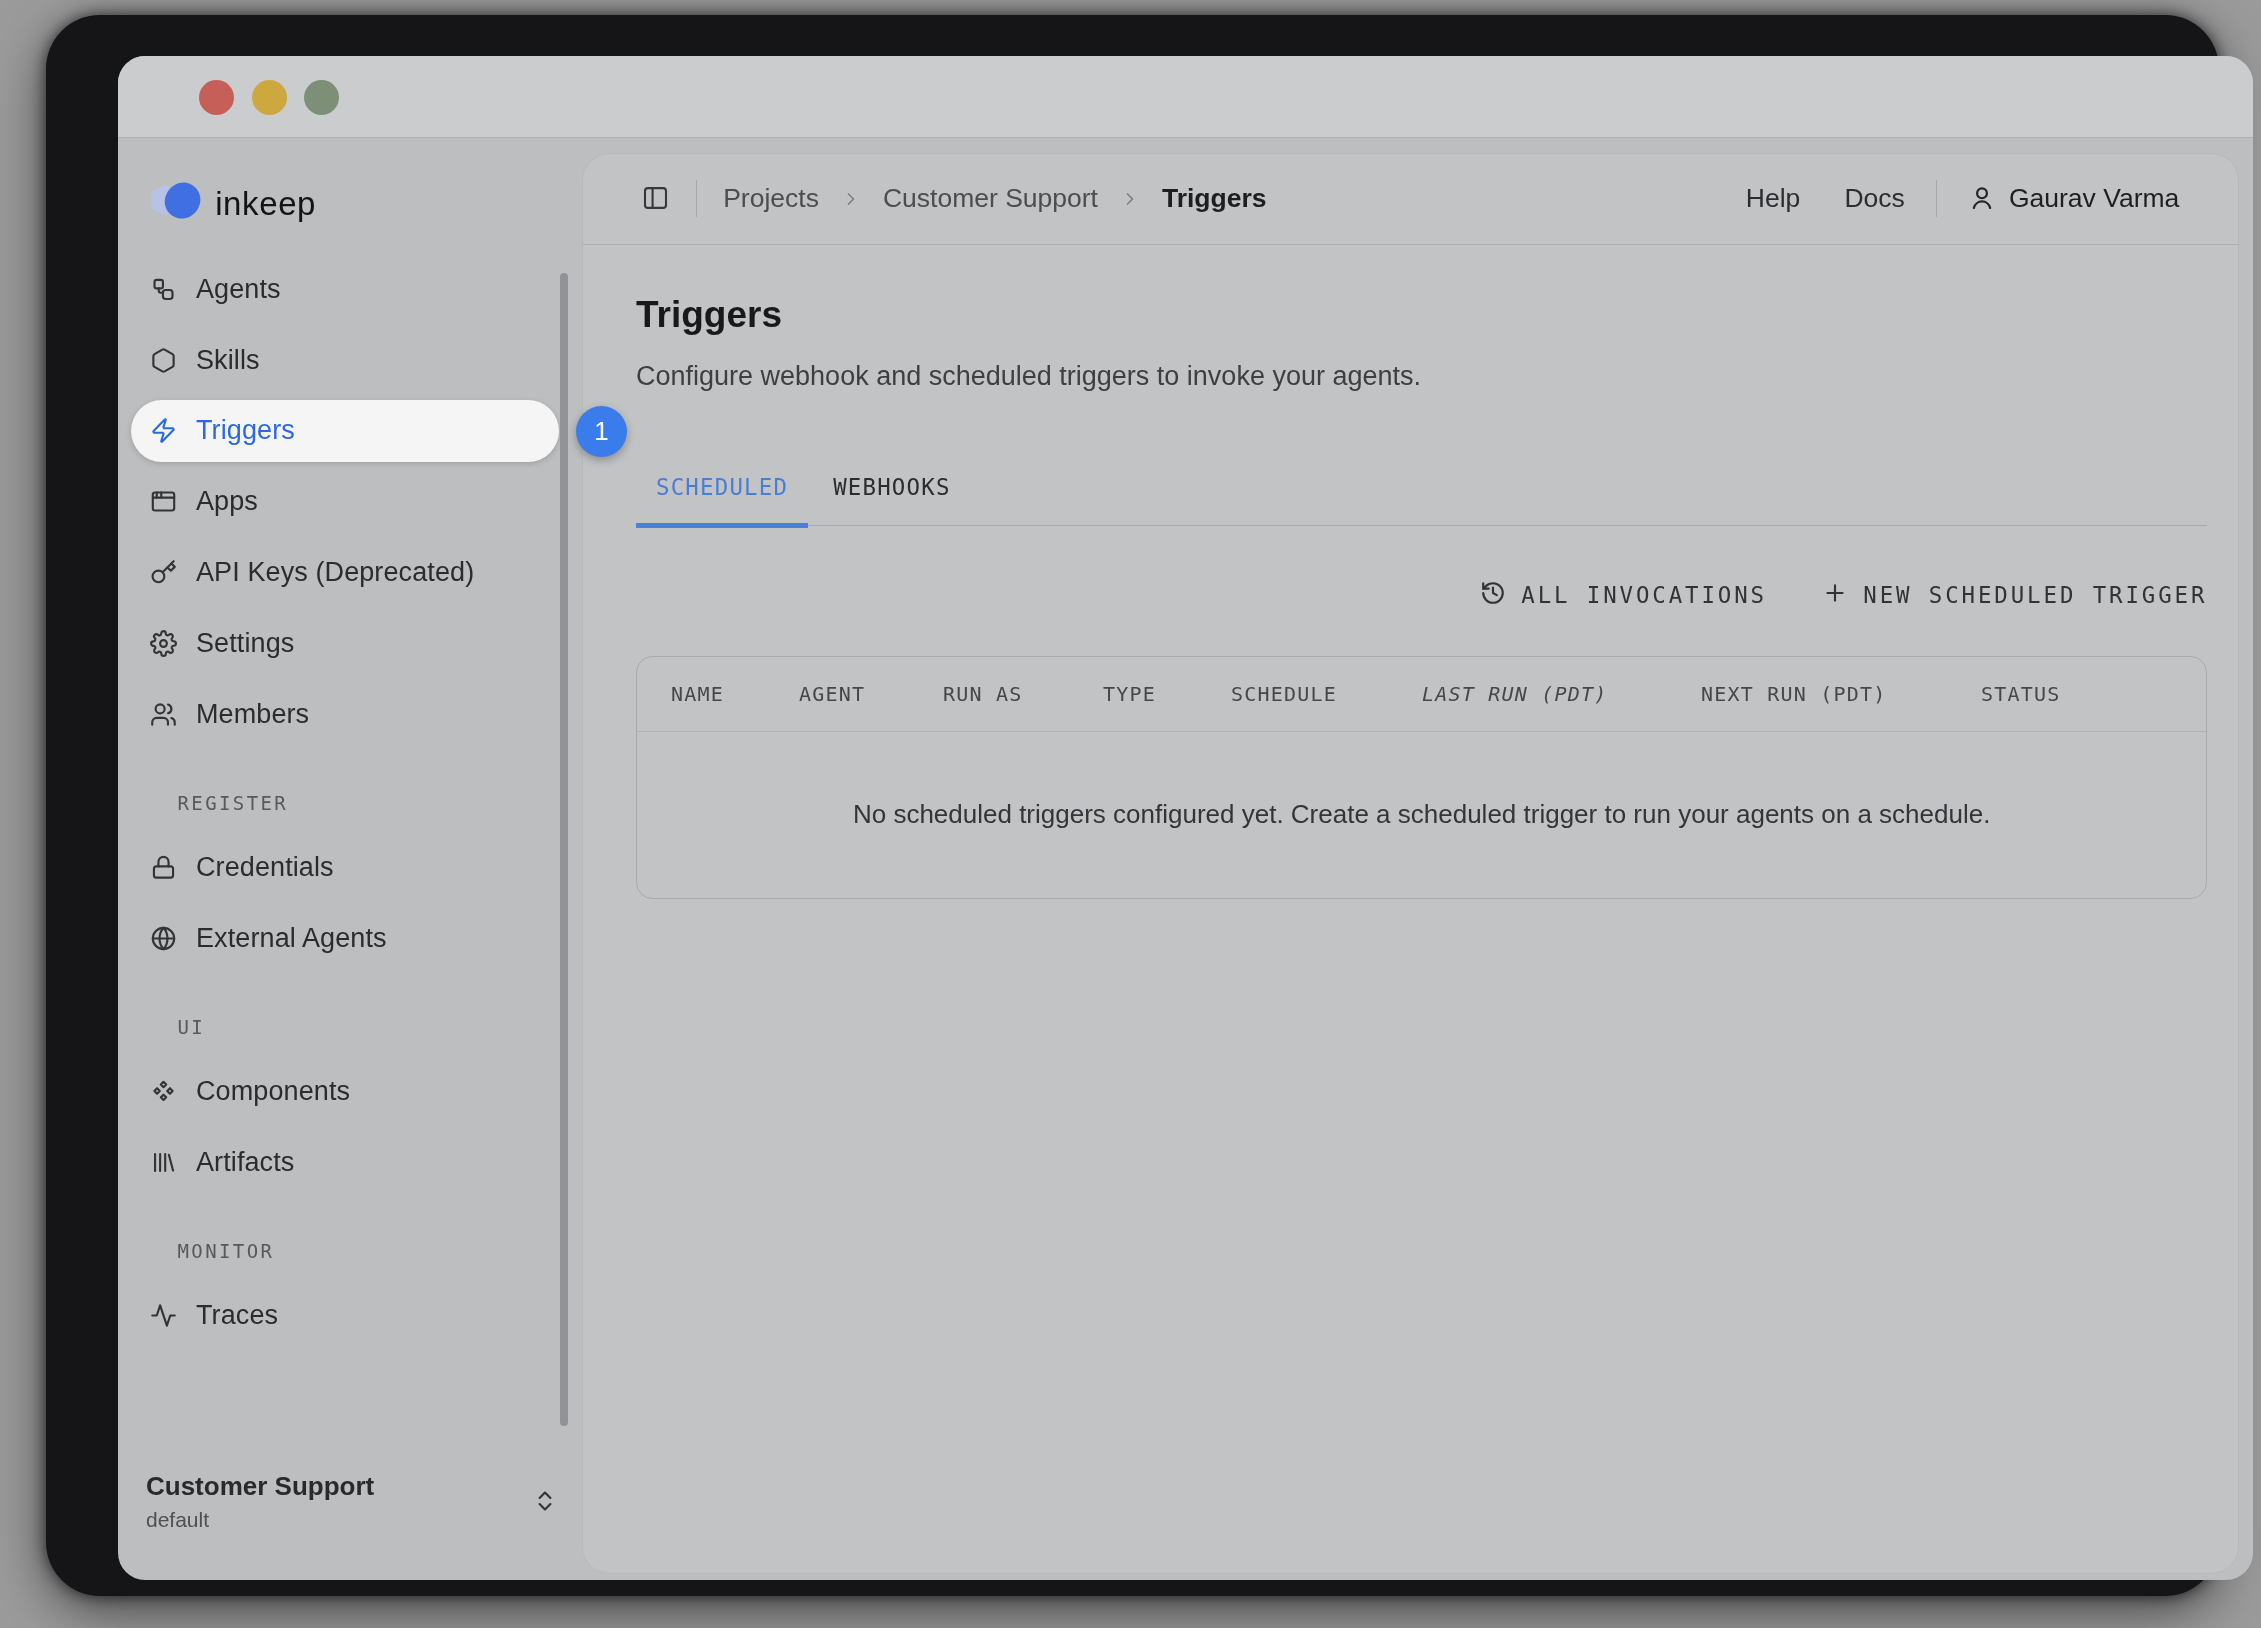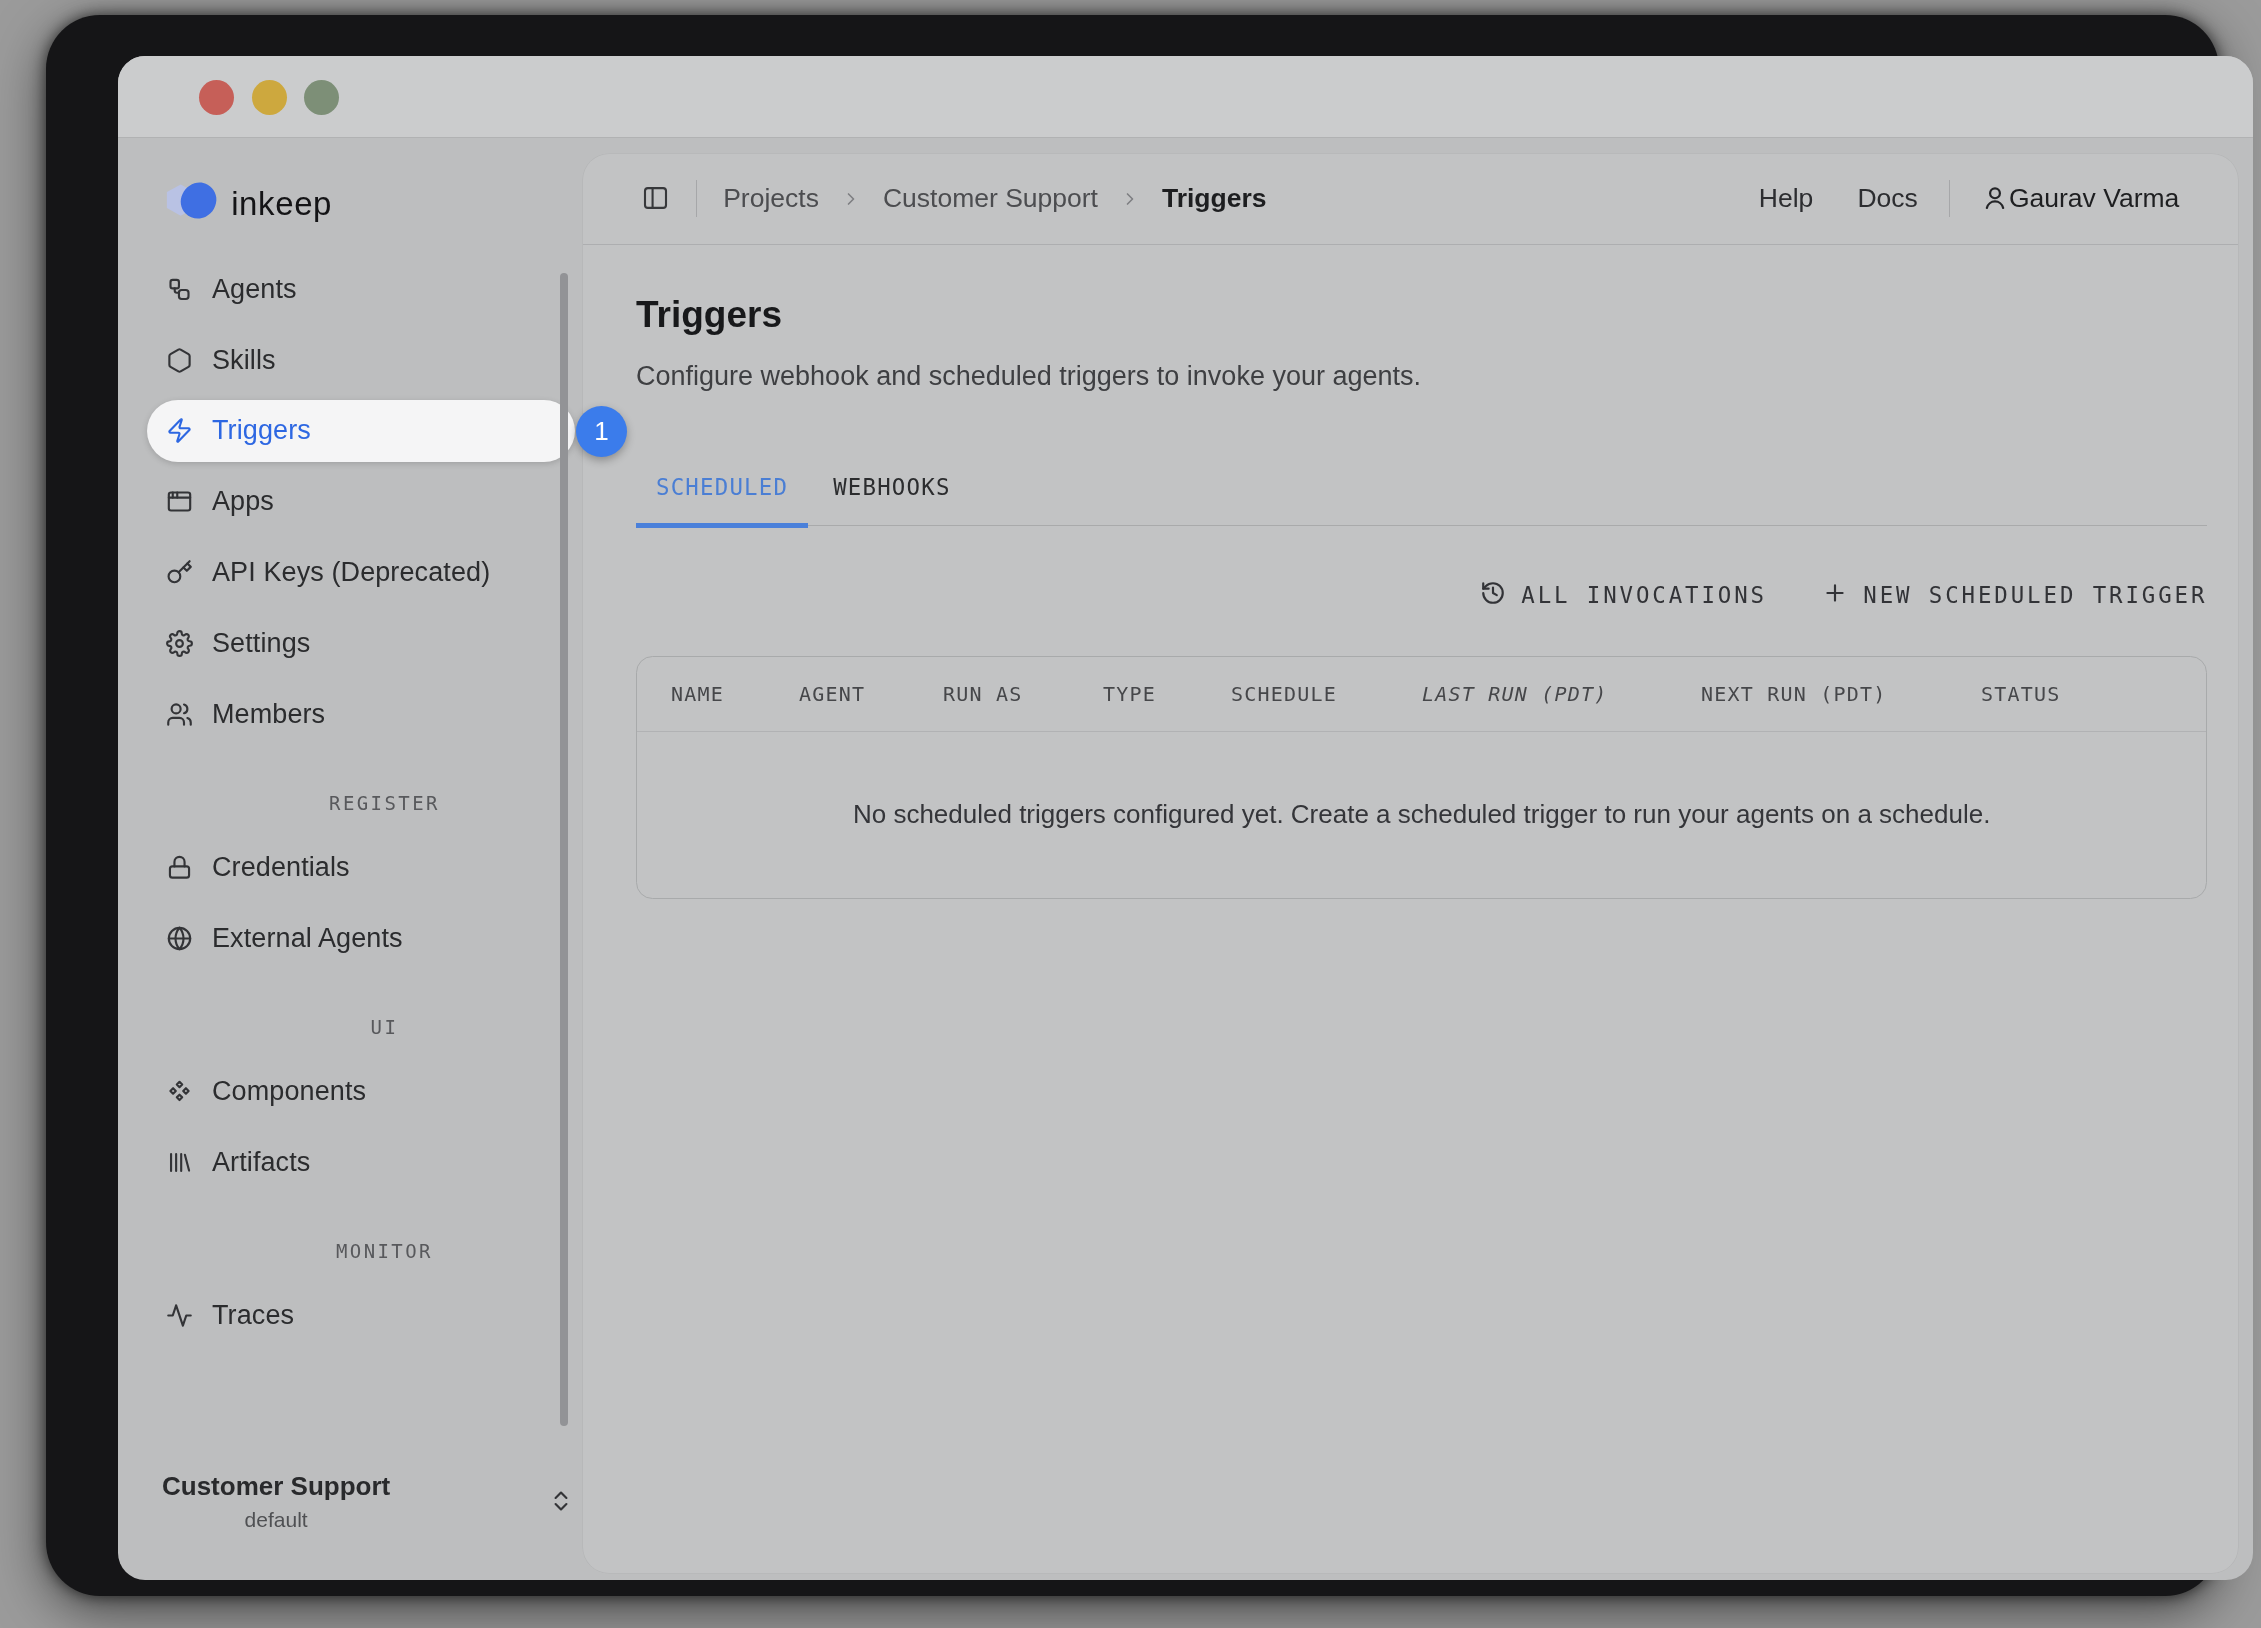--- a/index.html
+++ b/index.html
@@ -14,21 +14,21 @@
 
   .titlebar { position:absolute; left:0; top:0; right:0; height:82px; background:#cbcccd; border-bottom:1.2px solid #b1b2b3; }
   .light { position:absolute; top:23.6px; width:35px; height:35px; border-radius:50%; }
   .light.r { left:81px; background:#c65f58; }
   .light.y { left:134px; background:#cda83e; }
   .light.g { left:186px; background:#7d8f77; }
 
   .app { position:absolute; left:0; top:84px; right:0; bottom:0; }
 
   
-  .sidebar { position:absolute; left:16px; top:0; bottom:0; width:465px;text-align:center; }
+  .sidebar { position:absolute; left:0; top:0; bottom:0; width:465px; }
   .logo { position:absolute; left:28px; top:34px; display:flex; align-items:center; gap:8.2px; }
   .logo-mark { width:61px; height:59px; }
   .logo-word { font-size:33px; font-weight:500; letter-spacing:0.6px; color:#141416; }
 
   .nav { position:absolute; left:13px; top:0; right:23.6px; }
   .spacer-top { height:118px; }
   .nav-item { display:flex; align-items:center; height:62px; margin-bottom:8.8px;
               padding-left:19px; gap:19px; border-radius:32px; color:#2b2c2e; cursor:default; }
   .nav-item .ic { width:27px; height:27px; flex:0 0 27px; display:flex; }
   .nav-item svg { width:27px; height:27px; stroke:#333437; stroke-width:1.9; fill:none; stroke-linecap:round; stroke-linejoin:round; }
@@ -58,21 +58,21 @@
   .toggle-btn svg { width:31px; height:28px; stroke:#37383b; stroke-width:1.8; fill:none; stroke-linecap:round; stroke-linejoin:round; }
   .phead-divider { width:1.2px; height:37px; background:#a6a7a9; margin:0 26px 0 25px; }
   .crumbs { display:flex; align-items:center; gap:22px; }
   .crumb { font-size:26.5px; color:#4c4d50; }
   .crumb.current { color:#1d1e20; font-weight:700; }
   .crumb-sep svg { width:20px; height:20px; stroke:#7e7f82; stroke-width:2; fill:none; stroke-linecap:round; stroke-linejoin:round; display:block; }
   .phead-right { margin-left:auto; display:flex; align-items:center; }
   .plink { font-size:26.5px; color:#2c2d30; }
   .plink + .plink { margin-left:44px; }
   .pr-divider { width:1.2px; height:37px; background:#a6a7a9; margin:0 31px; }
-  .user-chip { display:flex; align-items:center; }
+  .user-chip { display:flex; align-items:center; gap:13px; }
   .user-chip svg { width:28px; height:28px; stroke:#232427; stroke-width:1.9; fill:none; stroke-linecap:round; stroke-linejoin:round; }
   .user-name { font-size:26.5px; font-weight:500; color:#1e1f21; }
 
   .pbody { flex:1; padding:0 31px 0 53px; display:flex; flex-direction:column; }
   .page-title { margin-top:49px; font-size:37px; font-weight:600; color:#18191b; }
   .page-desc  { margin-top:25px; font-size:27px; color:#3e3f42; }
 
   .tabs { margin-top:82px; display:flex; align-items:flex-end; border-bottom:1.8px solid #a9aaab; }
   .tab { position:relative; font-family:"DejaVu Sans Mono", monospace; font-size:22.4px; letter-spacing:1.2px; padding-bottom:25px; }
   .tab.active { color:#4a7ed4; padding-left:20px; padding-right:20px; }

